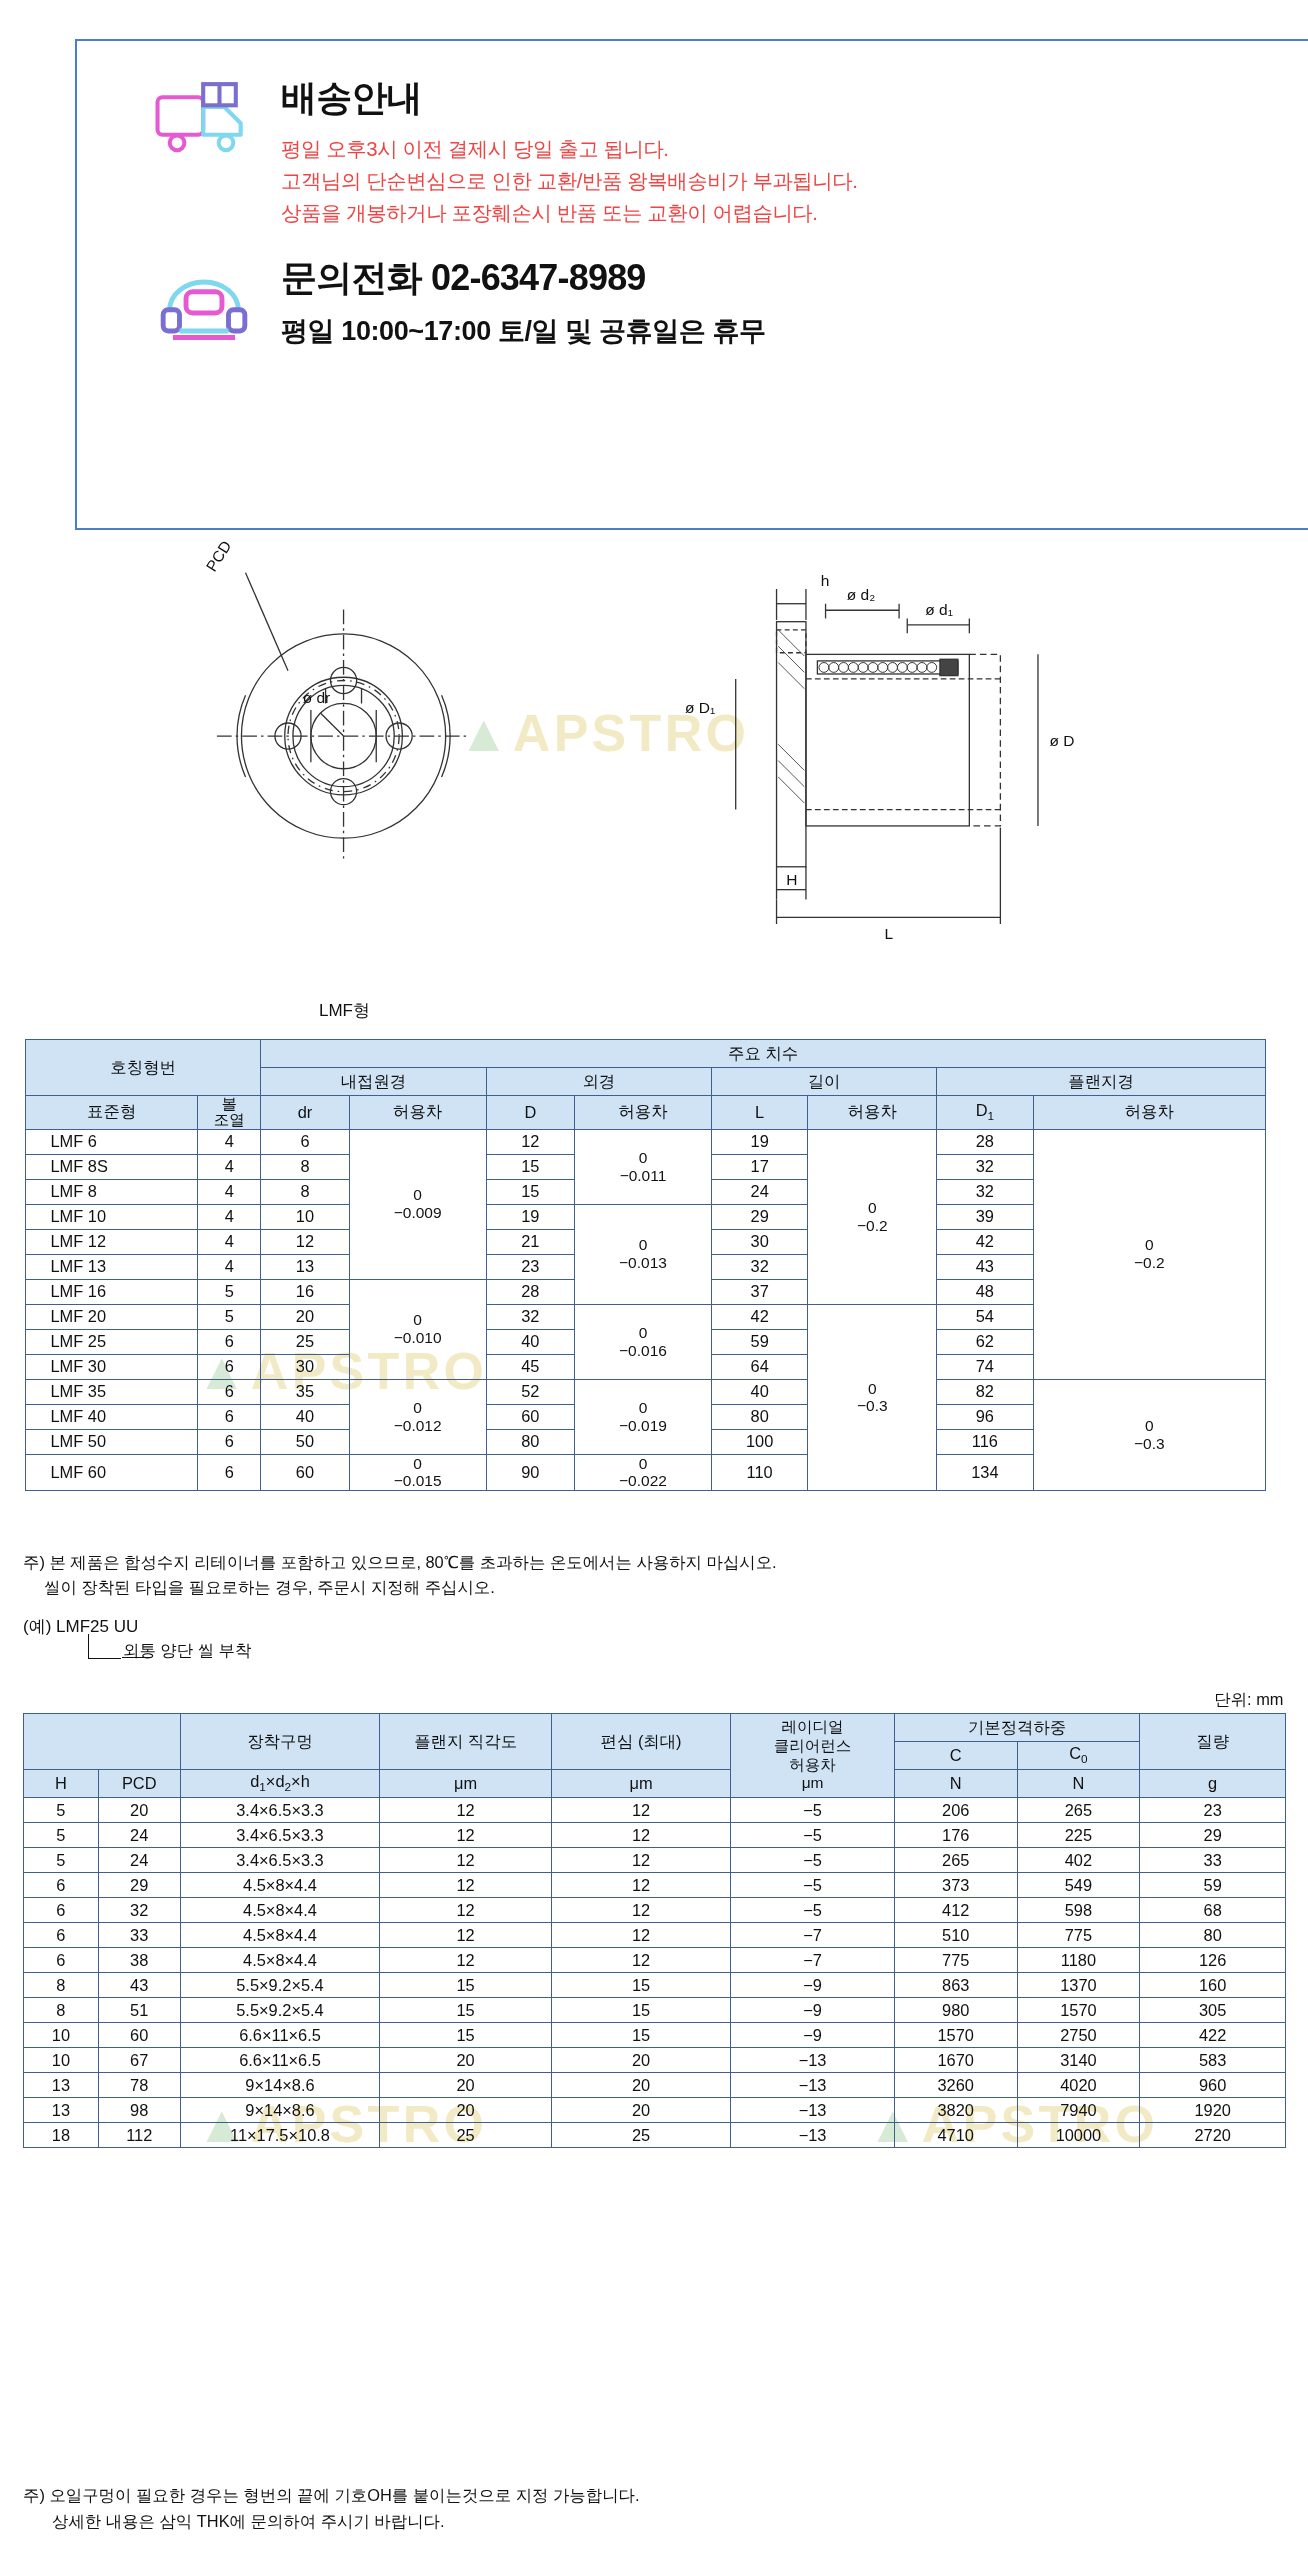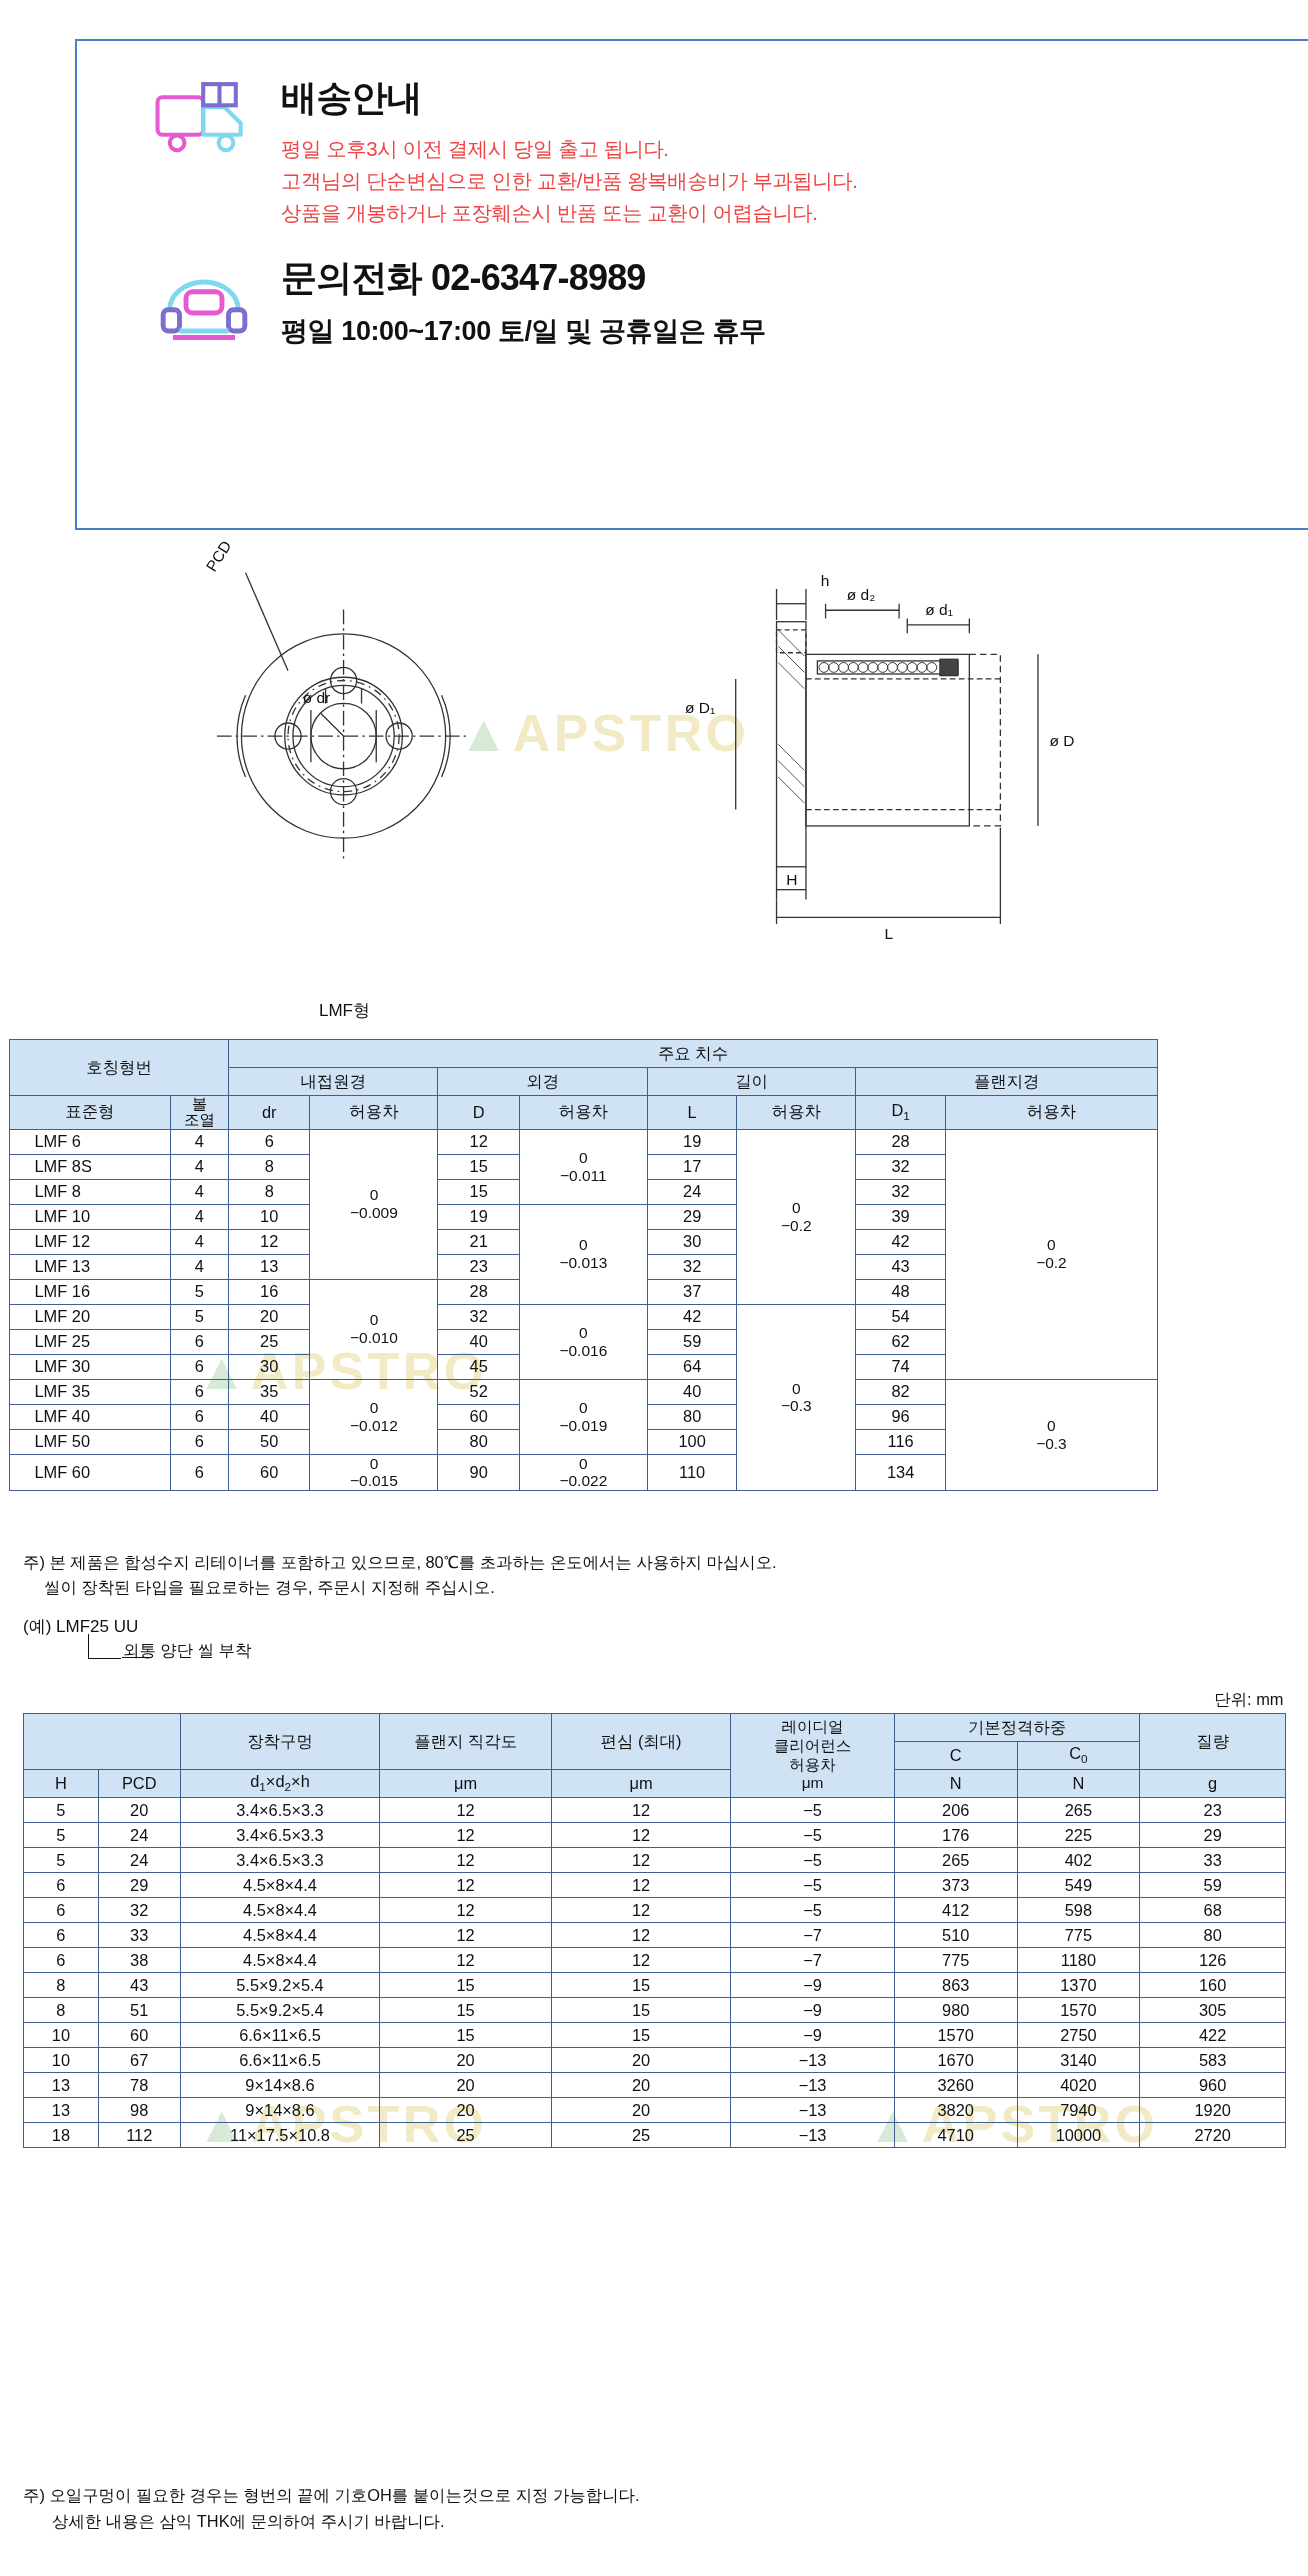--- a/index.html
+++ b/index.html
@@ -73,21 +73,21 @@
     text-align: center;
     font-weight: normal;
     padding: 0;
   }
   table.spec thead td {
     background: #cfe3f5;
     font-size: 16.4px;
     height: 28px;
   }
   table.spec tbody td { height: 25px; }
-  .t1 { position: absolute; left: 9px; top: 1039px; width: 1149px; }
+  .t1 { position: absolute; left: 25px; top: 1039px; width: 1241px; }
   .t1 td.name { text-align: left; padding-left: 24.5px; }
 
   .notes1 {
     position: absolute; left: 23px; top: 1550px;
     font-size: 16.4px; line-height: 1.5; color: #111;
   }
   .notes1 .indent { padding-left: 21px; }
   .example {
     position: absolute; left: 23px; top: 1615px;
     font-size: 17px; color: #111;

